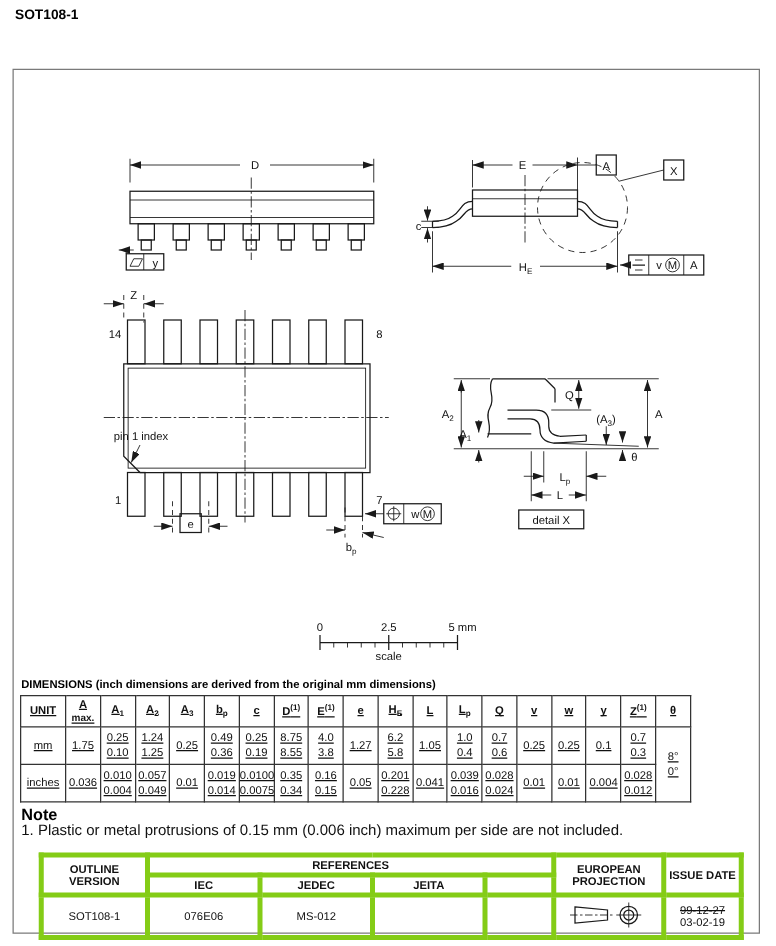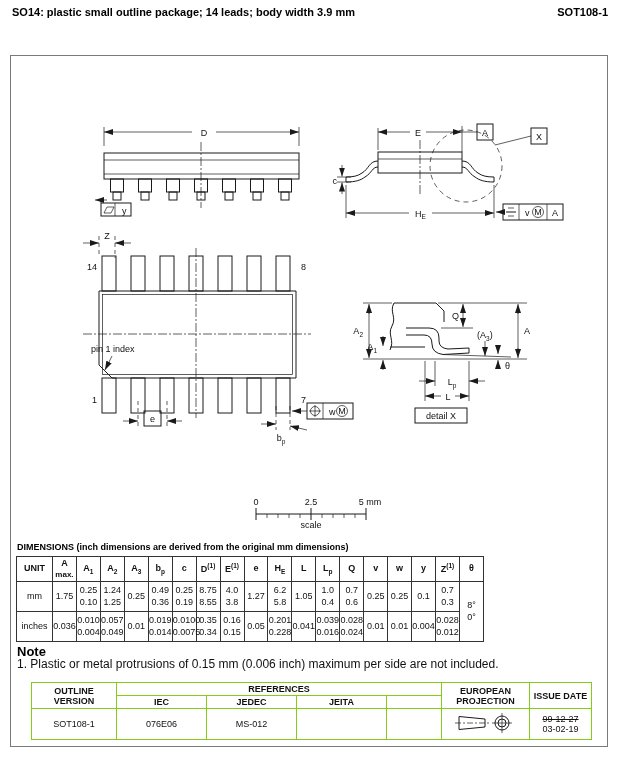--- a/index.html
+++ b/index.html
@@ -8,44 +8,43 @@
   .figure{position:absolute;left:10px;top:55px;width:596px;height:690px;border:1px solid #7a7a7a;background:#fff;}
   svg text{font-family:"Liberation Sans",sans-serif;font-size:9px;fill:#111;}
   svg .sub{font-size:6.5px;}
   svg .ln{stroke:#1a1a1a;stroke-width:1;fill:none;}
   svg .thin{stroke:#1a1a1a;stroke-width:0.7;fill:none;}
   svg .dash{stroke-dasharray:4 3;}
   svg .cdash{stroke-dasharray:9 2 2 2;}
   svg .circdash{stroke-dasharray:5 4;}
   
   .dims-title{position:absolute;left:6px;top:486px;font-size:9px;font-weight:bold;color:#000;}
-  table.dims{position:absolute;left:5px;top:500px;width:468px;border-collapse:collapse;table-layout:fixed;font-size:9px;}
+  table.dims{position:absolute;left:5px;top:500px;width:537px;border-collapse:collapse;table-layout:fixed;font-size:9px;text-decoration:underline;}
   table.dims th,table.dims td{border:1px solid #333;text-align:center;vertical-align:middle;padding:1px 0;line-height:1.25;}
   table.dims th{font-weight:bold;height:22px;}
   table.dims td{height:27px;}
   table.dims sub{font-size:6.5px;}
   table.dims sup{font-size:6.5px;}
   .l2{font-size:8px;font-weight:bold;}
   
   .note-h{position:absolute;left:6px;top:588px;font-size:13px;font-weight:bold;color:#000;}
   .note-t{position:absolute;left:6px;top:601px;font-size:12px;color:#111;}
   
   table.ref{position:absolute;left:20px;top:626px;width:560px;border-collapse:collapse;table-layout:fixed;font-size:9px;}
-  table.ref th,table.ref td{border:1px solid #84cc16;text-align:center;vertical-align:middle;padding:1px 2px;}
+  table.ref th,table.ref td{border:4px solid #84cc16;text-align:center;vertical-align:middle;padding:1px 2px;}
   table.ref th{font-weight:bold;}
   .old-date{text-decoration:line-through;}
   .proj-cell{padding:0;}
 </style>
 </head>
 <body>
 
 <div class="page">
 
   <div class="hdr">
-    <span>SO14: plastic small outline package; 14 leads; body width 3.9 mm</span>
     <span>SOT108-1</span>
   </div>
 
   <div class="figure">
 
     <svg width="596" height="478" viewBox="0 0 596 478">
       <defs>
         <marker id="ar" markerWidth="9" markerHeight="6" refX="9" refY="3" orient="auto" markerUnits="userSpaceOnUse">
           <path d="M0,0 L9,3 L0,6 z" fill="#1a1a1a"></path>
         </marker>

